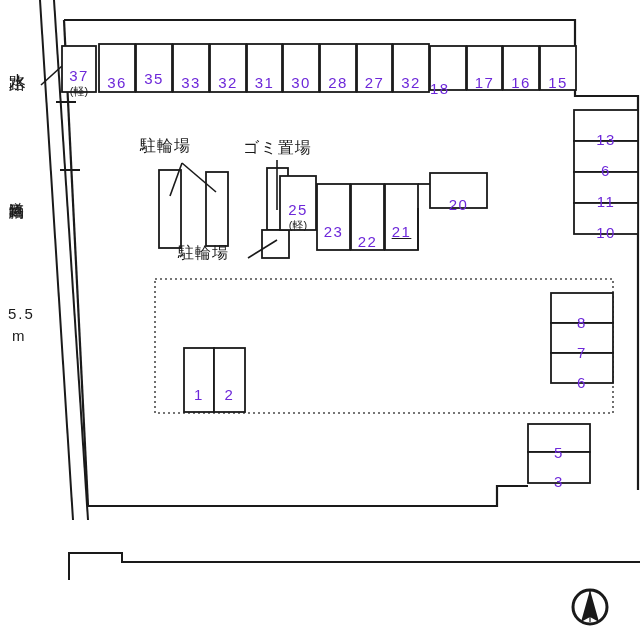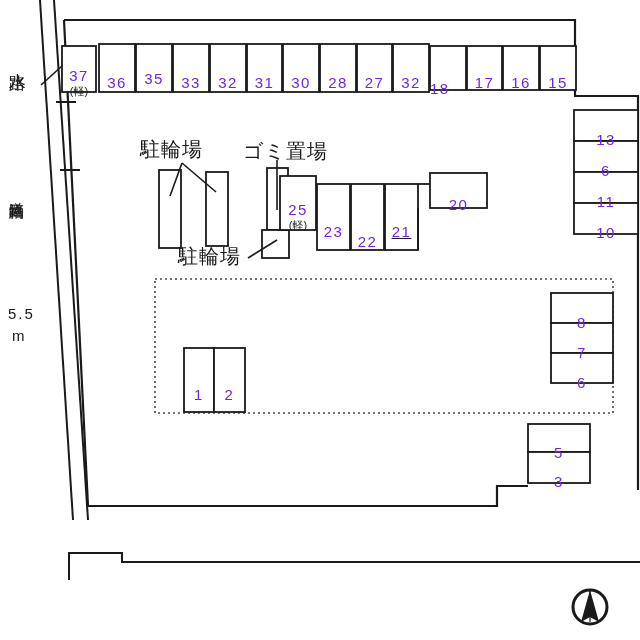--- a/index.html
+++ b/index.html
@@ -21,21 +21,21 @@
     writing-mode:vertical-rl;text-orientation:upright;
     font-size:17px;line-height:1.05;letter-spacing:1px;
     font-family:"DejaVu Sans","Liberation Sans",sans-serif;
   }
   .vtext-small{
     writing-mode:vertical-rl;text-orientation:upright;
     font-size:15px;line-height:1.1;letter-spacing:1px;
     font-family:"DejaVu Sans","Liberation Sans",sans-serif;
   }
   .htext{
-    font-size:20px;letter-spacing:1px;
+    font-size:16px;letter-spacing:1px;
     font-family:"DejaVu Sans","Liberation Sans",sans-serif;
   }
 </style>
 </head>
 <body>
 
 <div id="plan">
 
   <svg width="640" height="640" viewBox="0 0 640 640">
 

